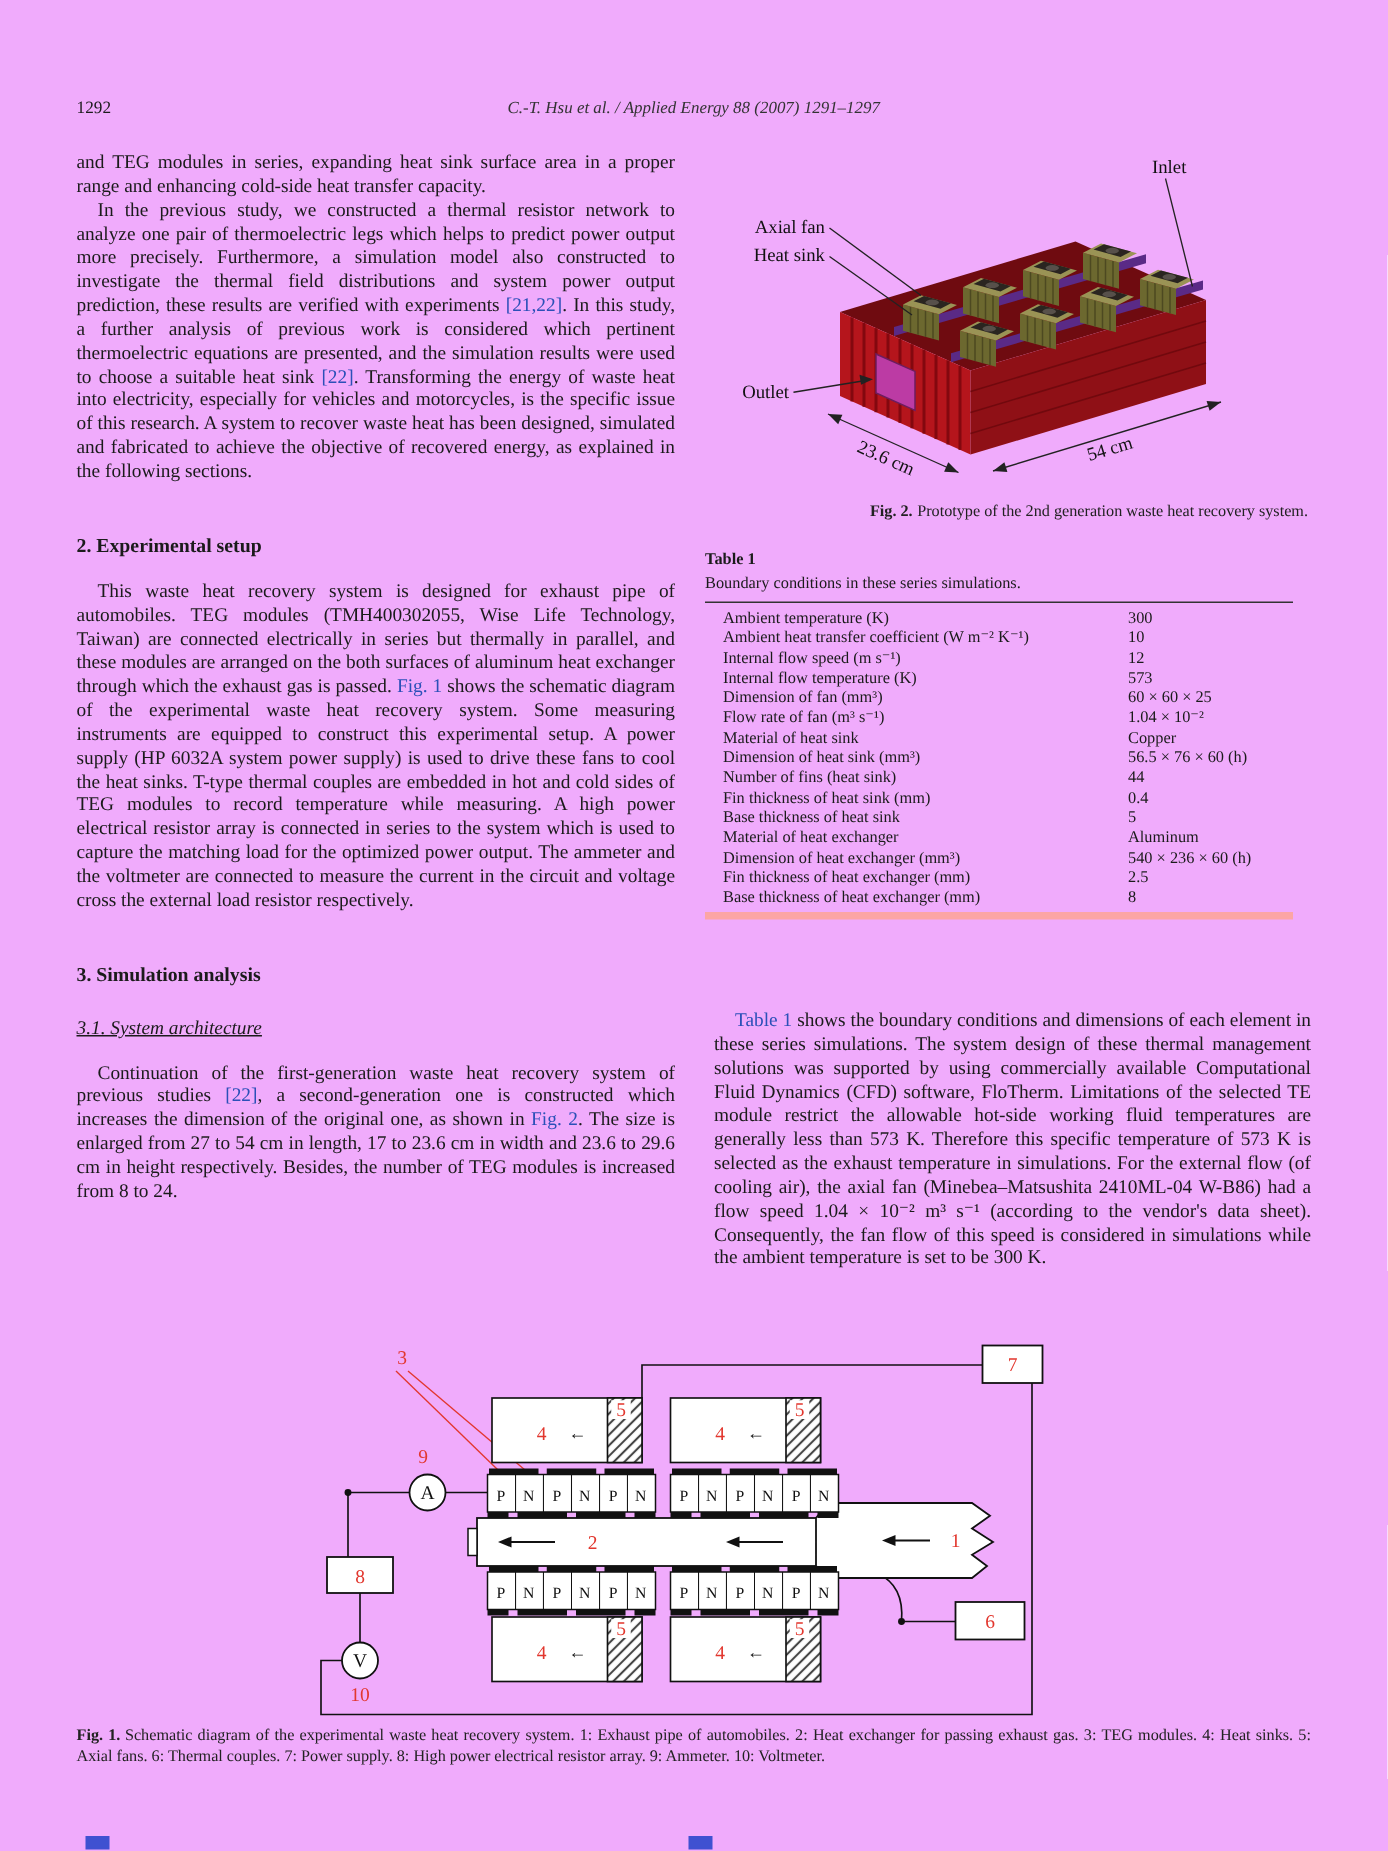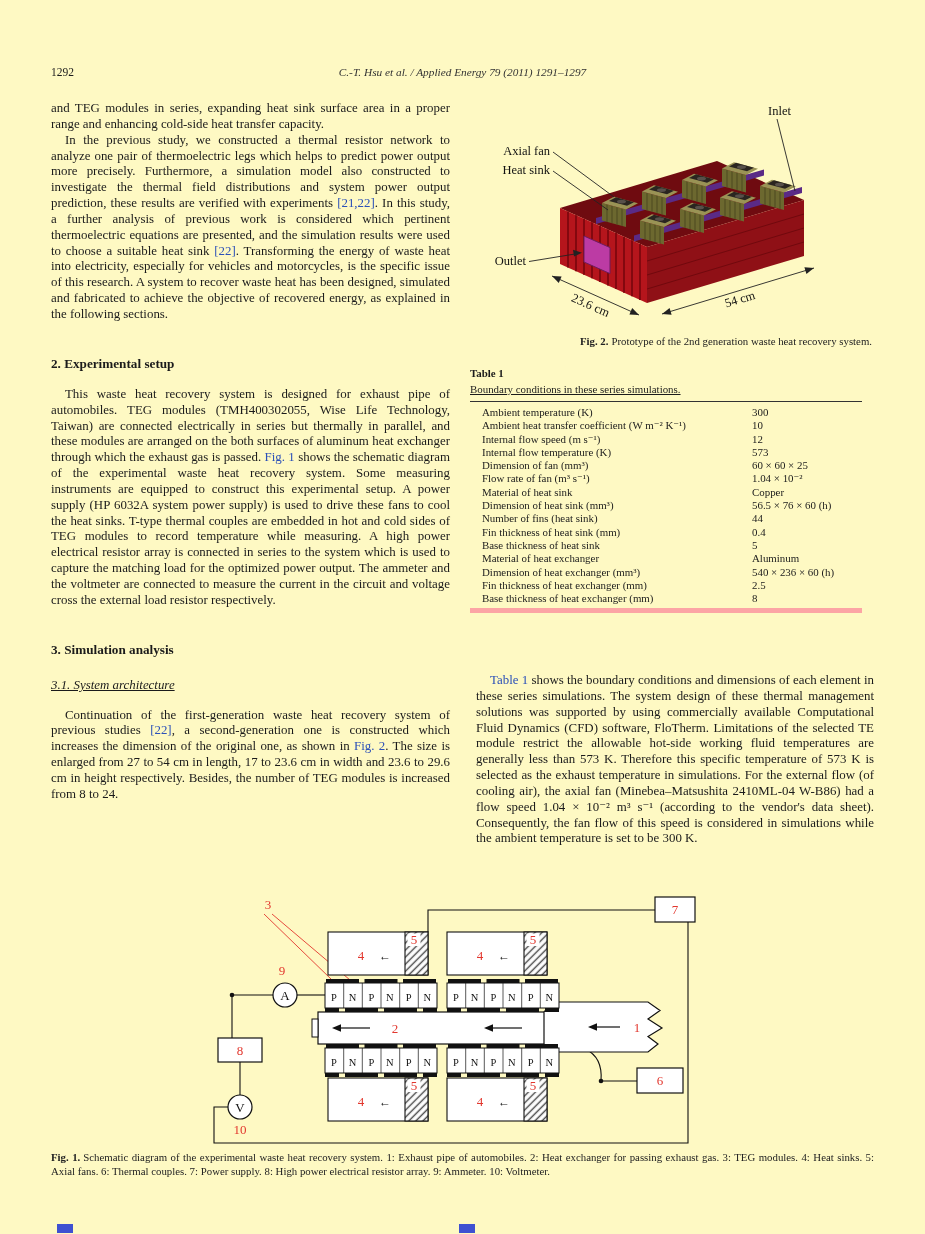--- a/index.html
+++ b/index.html
@@ -1,39 +1,39 @@
 <!DOCTYPE html>
 <html lang="en" style="--text: #1b1b1b; --link: #2b50b8; --accent_red: #e2372e; --marker_blue: #3f51d1; --fig_red: #b5151c; --fig_red_dark: #83080f; --fig_red_side: #8f1016; --fig_red_top: #6f0b10; --fig_purple: #5a2a86; --fig_magenta: #bc3ba4; --fig_olive: #9a9355; --fig_olive_dark: #6c682f; --fig_fan_dark: #2a2520;"><head>
 <meta charset="utf-8">
 <style>
   * { box-sizing: border-box; margin: 0; padding: 0; }
   html, body { background: #ffffff; }
   .page {
-    position: relative; width: 925px; height: 1234px; background: #fef9c3;
+    position: relative; width: 925px; height: 1234px; background: #f0abfc;
     font-family: "Liberation Serif", "DejaVu Serif", serif;
     color: var(--text, #1b1b1b); overflow: hidden;
   }
   .pageno { position: absolute; left: 51px; top: 66px; font-size: 11.5px; }
   .runhead {
     position: absolute; left: 51px; top: 66px; width: 823px; text-align: center;
     font-style: italic; font-size: 11.3px; color: #333;
   }
   .col-left { position: absolute; left: 51px; top: 101px; width: 399px; }
   .body-p { font-size: 12.9px; line-height: 15.85px; text-align: justify; }
   .indent { text-indent: 14px; }
   .sec { font-size: 13.2px; font-weight: bold; margin: 33px 0 15px; }
   .subsec { font-size: 12.9px; font-style: italic; font-weight: normal; margin: 20px 0 15px; text-decoration: underline; }
   .ref { color: var(--link, #2b50b8); }
   .fig2 { position: absolute; left: 472px; top: 98px; width: 400px; height: 232px; }
   .fig-caption { font-size: 10.8px; line-height: 13.6px; color: #222; }
   .fig2-caption { position: absolute; left: 476px; top: 335px; width: 396px; text-align: right; }
   .cap-label { font-weight: bold; margin-right: 3px; }
   .table1 { position: absolute; left: 470px; top: 367px; width: 392px; }
   .table-label { font-size: 10.9px; font-weight: bold; margin-bottom: 4px; }
-  .table-caption { font-size: 10.9px; margin-bottom: 6px; text-decoration: underline; }
+  .table-caption { font-size: 10.9px; margin-bottom: 6px; }
   .table-body { border-top: 1px solid #333; border-bottom: 5px solid #fca5a5; padding: 4px 0 3px; }
   .t-row { display: flex; font-size: 10.9px; line-height: 13.3px; }
   .t-label { width: 282px; padding-left: 12px; }
   .t-value { flex: 1; }
   .right-para { position: absolute; left: 476px; top: 673px; width: 398px; }
   .fig1 { position: absolute; left: 200px; top: 885px; width: 520px; height: 263px; }
   .fig1-caption { position: absolute; left: 51px; top: 1151px; width: 823px; text-align: justify; }
   .mark { position: absolute; width: 16px; height: 9px; background: var(--marker_blue, #3f51d1); }
   .mark1 { left: 57px; top: 1224px; }
   .mark2 { left: 459px; top: 1224px; }
@@ -43,21 +43,21 @@
   .flab { font-size: 13px; }
   .arr { font-size: 12px; }
   .f2lab { font-size: 12.5px; fill: #111; }
 </style>
 </head>
 <body>
 
 <div class="page">
 
   <span class="pageno">1292</span>
-  <div class="runhead">C.-T. Hsu et al. / Applied Energy 79 (2011) 1291–1297</div>
+  <div class="runhead">C.-T. Hsu et al. / Applied Energy 88 (2007) 1291–1297</div>
 
   <div class="col-left">
     <p class="body-p">and TEG modules in series, expanding heat sink surface area in a proper range and enhancing cold-side heat transfer capacity.</p>
     <p class="body-p indent"><span>In the previous study, we constructed a thermal resistor network to analyze one pair of thermoelectric legs which helps to predict power output more precisely. Furthermore, a simulation model also constructed to investigate the thermal field distributions and system power output prediction, these results are verified with experiments </span><span class="ref">[21,22]</span><span>. In this study, a further analysis of previous work is considered which pertinent thermoelectric equations are presented, and the simulation results were used to choose a suitable heat sink </span><span class="ref">[22]</span><span>. Transforming the energy of waste heat into electricity, especially for vehicles and motorcycles, is the specific issue of this research. A system to recover waste heat has been designed, simulated and fabricated to achieve the objective of recovered energy, as explained in the following sections.</span></p>
     <h2 class="sec">2. Experimental setup</h2>
     <p class="body-p indent"><span>This waste heat recovery system is designed for exhaust pipe of automobiles. TEG modules (TMH400302055, Wise Life Technology, Taiwan) are connected electrically in series but thermally in parallel, and these modules are arranged on the both surfaces of aluminum heat exchanger through which the exhaust gas is passed. </span><span class="ref">Fig. 1</span><span> shows the schematic diagram of the experimental waste heat recovery system. Some measuring instruments are equipped to construct this experimental setup. A power supply (HP 6032A system power supply) is used to drive these fans to cool the heat sinks. T-type thermal couples are embedded in hot and cold sides of TEG modules to record temperature while measuring. A high power electrical resistor array is connected in series to the system which is used to capture the matching load for the optimized power output. The ammeter and the voltmeter are connected to measure the current in the circuit and voltage cross the external load resistor respectively.</span></p>
     <h2 class="sec">3. Simulation analysis</h2>
     <h3 class="subsec">3.1. System architecture</h3>
     <p class="body-p indent"><span>Continuation of the first-generation waste heat recovery system of previous studies </span><span class="ref">[22]</span><span>, a second-generation one is constructed which increases the dimension of the original one, as shown in </span><span class="ref">Fig. 2</span><span>. The size is enlarged from 27 to 54 cm in length, 17 to 23.6 cm in width and 23.6 to 29.6 cm in height respectively. Besides, the number of TEG modules is increased from 8 to 24.</span></p>
   </div>

